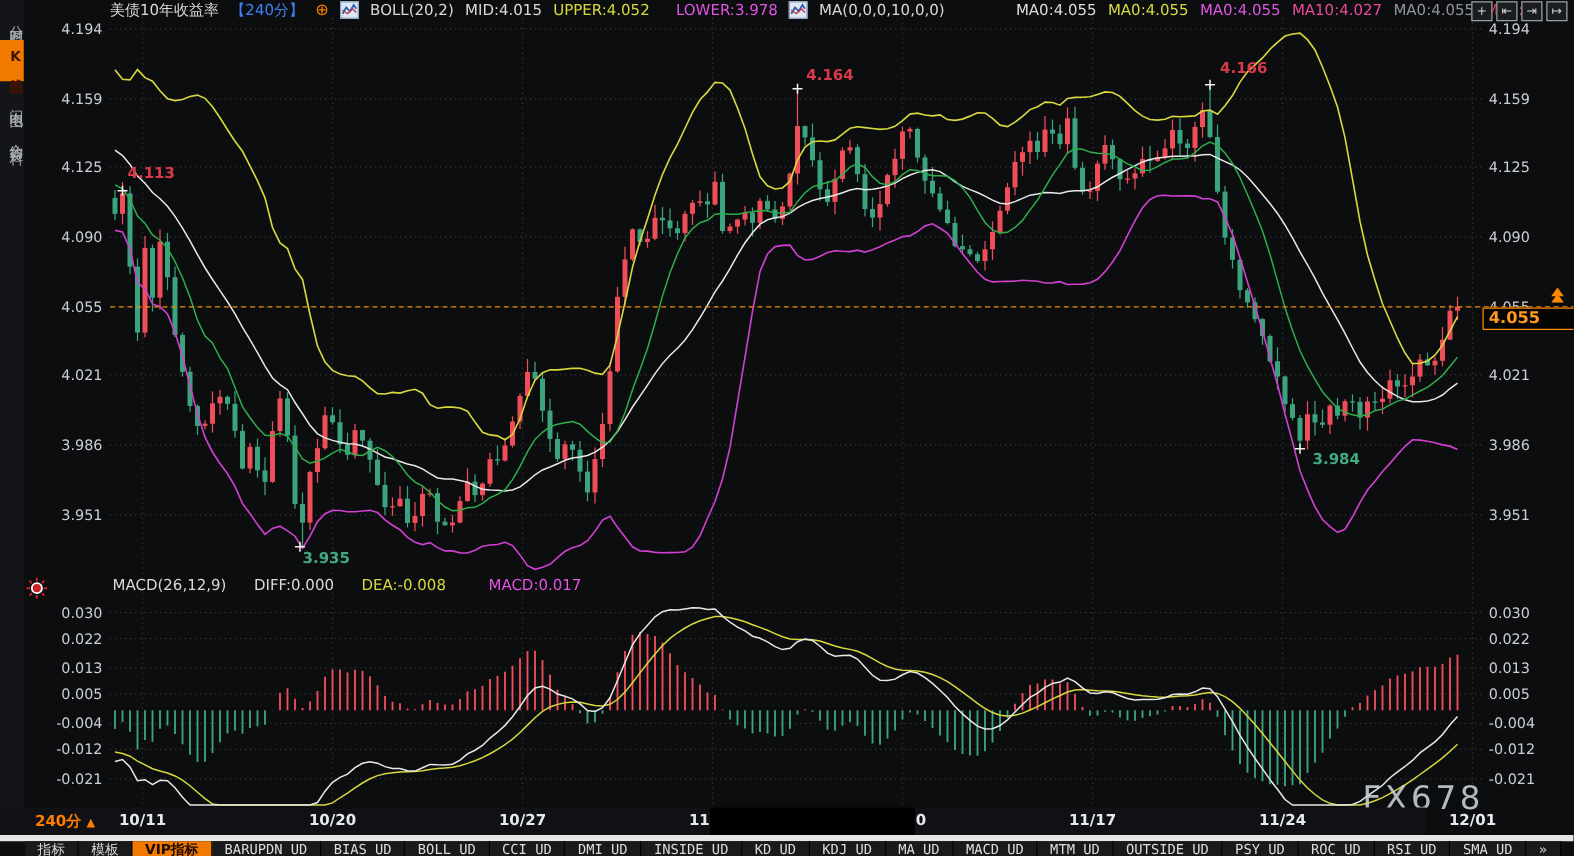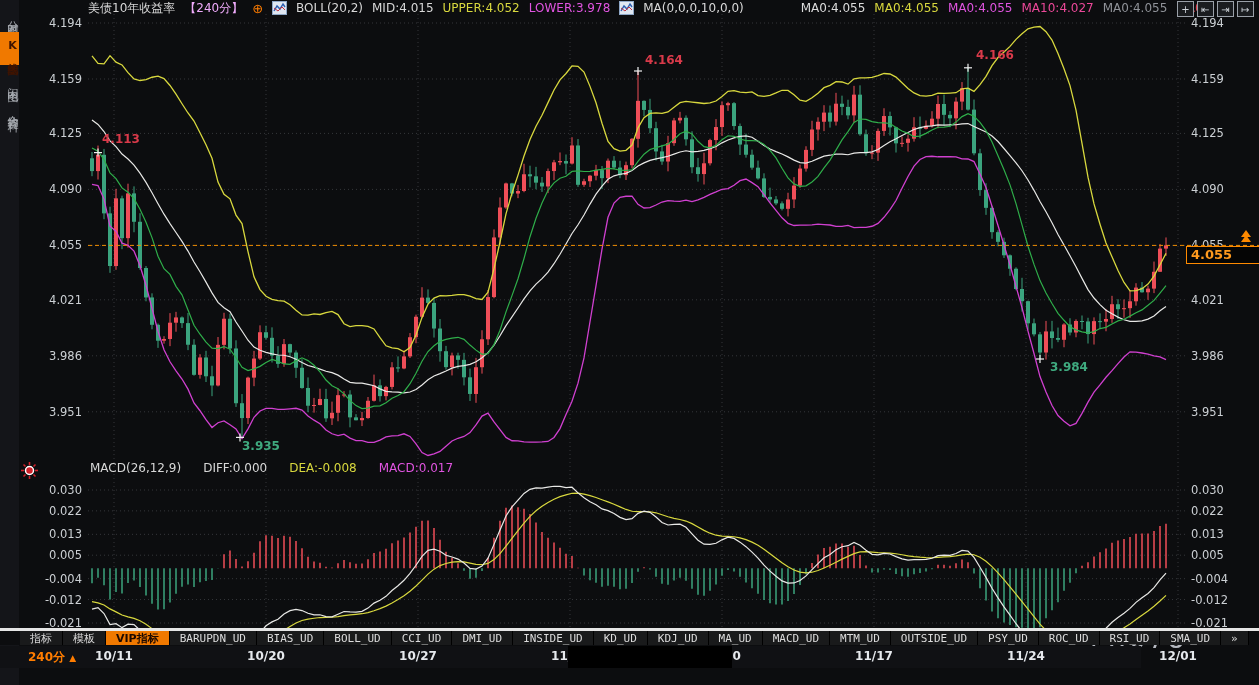--- a/index.html
+++ b/index.html
@@ -4,23 +4,23 @@
 <style>
   html,body{margin:0;padding:0;background:#0c0d0f;}
   #app{position:relative;width:1259px;height:685px;background:#0c0d0f;overflow:hidden;
        font-family:"DejaVu Sans","Liberation Sans",sans-serif;}
   #chart-svg{position:absolute;left:0;top:0;}
   svg text{font-family:"DejaVu Sans","Liberation Sans",sans-serif;}
 
   
   #header{position:absolute;left:88px;top:0;height:16px;display:flex;align-items:center;
           gap:9px;font-size:12px;color:#d8d8d8;white-space:nowrap;z-index:5;}
-  .hd-orange{color:#f0abfc;}
+  .hd-orange{color:#3b82f6;}
   .hd-yellow{color:#d8d83e;}
-  .hd-magenta{color:#e054e0;}
+  .hd-magenta{color:#e054e0;margin-left:12px;}
   .plus-circle{color:#ff7d00;font-size:13px;}
   .mini-chart-icon{display:inline-block;width:13px;height:12px;background:#dfe7f2;border:1px solid #8fa8c8;
           position:relative;overflow:hidden;}
   .mini-chart-icon svg{position:absolute;left:0;top:0;}
 
   
   #win-icons{position:absolute;right:5px;top:1px;display:flex;gap:3px;z-index:6;}
   .win-icon{width:15px;height:14px;border:1px solid #9aa0a8;color:#cfd4da;font-size:10px;
             display:flex;align-items:center;justify-content:center;background:#1a1c1f;}
 
@@ -36,22 +36,22 @@
                color:#d8d8d8;z-index:5;white-space:nowrap;}
   #burst-icon{position:absolute;left:21px;top:462px;width:17px;height:17px;z-index:5;}
 
   
   #xrow{position:absolute;left:0;top:646px;width:1141px;height:22px;background:#101114;z-index:5;}
   #period-footer{position:absolute;left:28px;top:3px;color:#ff7d00;font-weight:bold;font-size:12px;}
   .xdate{position:absolute;top:3px;transform:translateX(-50%);color:#e6e9ed;font-weight:bold;font-size:12px;}
   #redaction-box{position:absolute;left:568px;top:0;width:164px;height:22px;background:#000;z-index:6;}
 
   
-  #toolbar{position:absolute;left:0;top:628px;width:1259px;height:17px;background:#0c0d0f;z-index:5;
-           display:flex;align-items:stretch;padding-left:20px;box-sizing:border-box;border-top:3px solid #e5e5e5;}
+  #toolbar{position:absolute;left:0;top:668px;width:1259px;height:17px;background:#0c0d0f;z-index:5;
+           display:flex;align-items:stretch;padding-left:20px;box-sizing:border-box;border-top:5px solid #e5e5e5;}
   .tb-tab{display:flex;align-items:center;padding:0 10px;font-size:11px;color:#dcdcdc;background:#191a1b;
           border-right:1px solid #000;font-family:"DejaVu Sans Mono","Liberation Mono",monospace;cursor:pointer;white-space:nowrap;}
   .tb-tab.cjk{font-family:"DejaVu Sans","Liberation Sans",sans-serif;}
   .tb-tab.active{background:#f07900;color:#1d0a00;font-weight:bold;}
 
   
   #watermark{position:absolute;left:1090px;top:624px;font-size:26px;color:rgba(205,210,218,0.88);
              letter-spacing:3px;z-index:4;}
 
   

